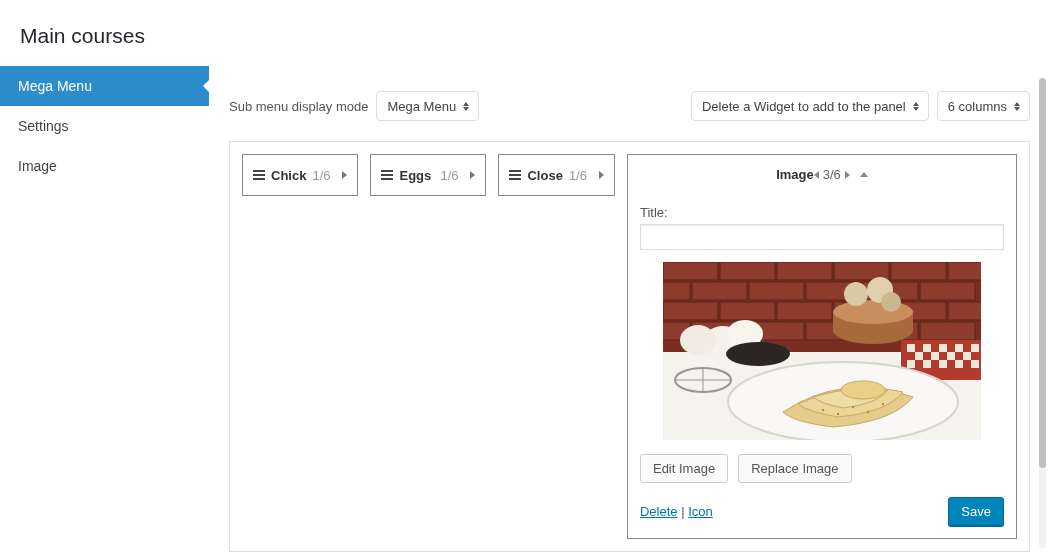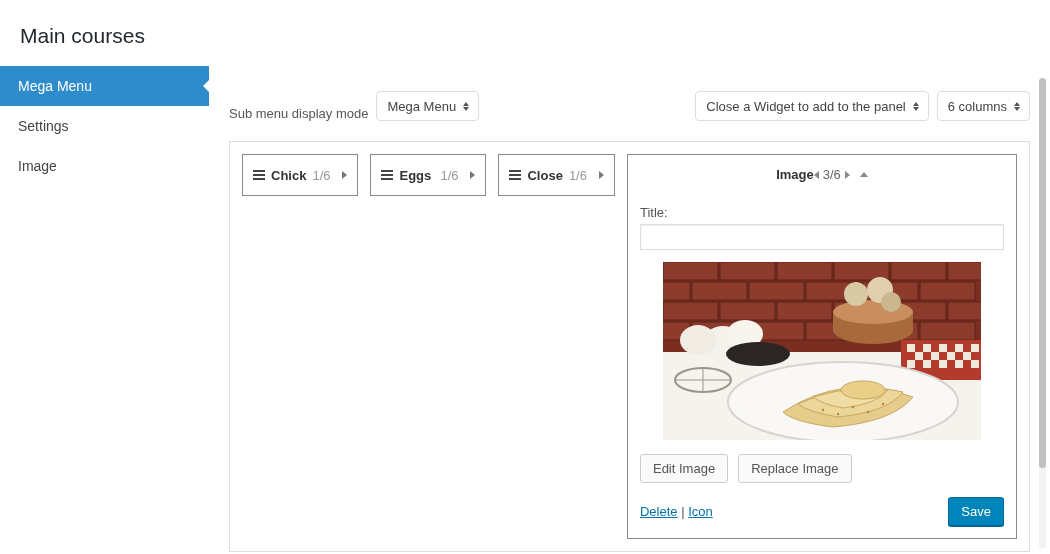--- a/index.html
+++ b/index.html
@@ -74,21 +74,21 @@
       border-radius: 4px;
     }
     .top-controls {
       display: flex;
       align-items: center;
       justify-content: space-between;
       margin-bottom: 20px;
     }
     .left-controls, .right-controls {
       display: flex;
-      align-items: flex-end;
+      align-items: center;
       gap: 8px;
     }
     .label {
       color: #555;
     }
     .select-wrap {
       border: 1px solid #ddd;
       border-radius: 4px;
       padding: 5px 22px 5px 10px;
       background: #fff;
@@ -278,21 +278,21 @@
     <div class="top-controls">
       <div class="left-controls">
         <span class="label">Sub menu display mode</span>
         <div class="select-wrap">
           <span>Mega Menu</span>
           <span class="select-sort-icon"></span>
         </div>
       </div>
       <div class="right-controls">
         <div class="select-wrap">
-          <span>Close a Widget to add to the panel</span>
+          <span>Delete a Widget to add to the panel</span>
           <span class="select-sort-icon"></span>
         </div>
         <div class="select-wrap">
           <span>6 columns</span>
           <span class="select-sort-icon"></span>
         </div>
       </div>
     </div>
 
     <div class="panel">

